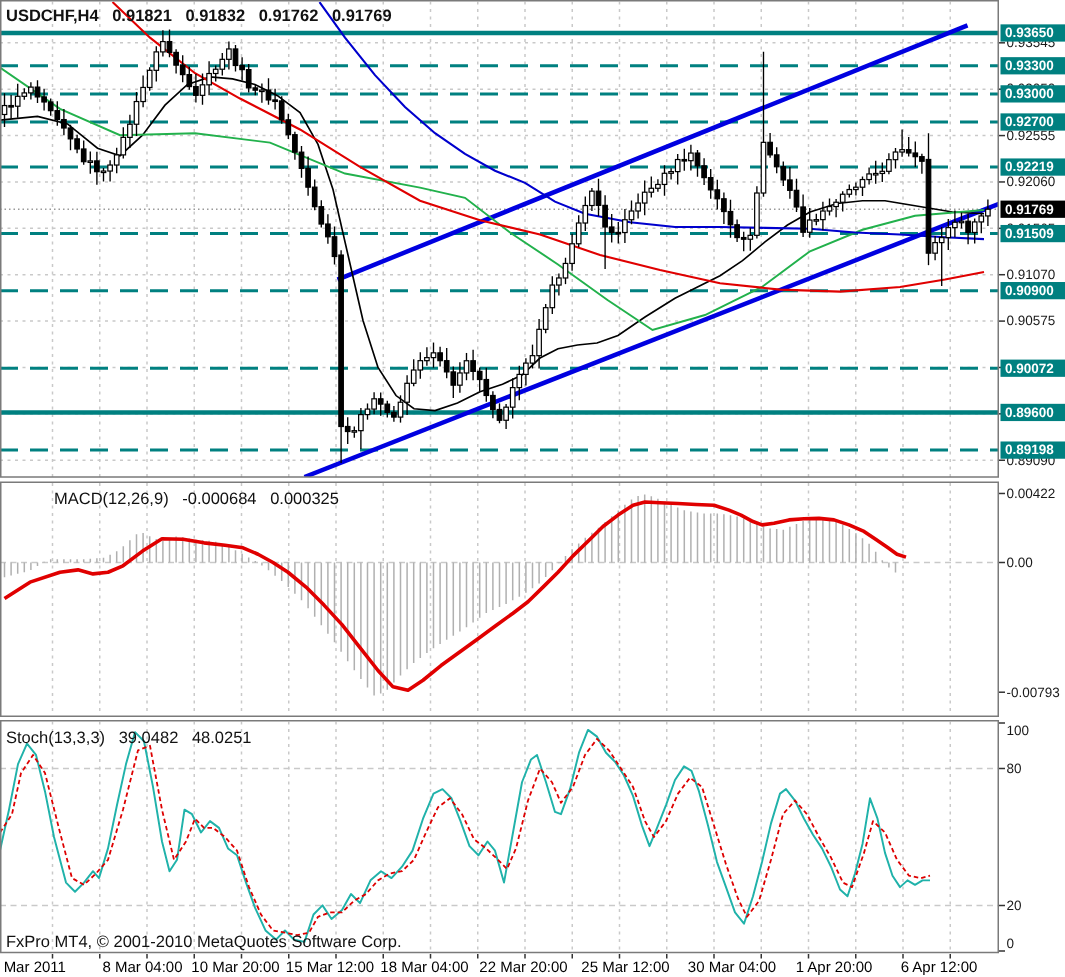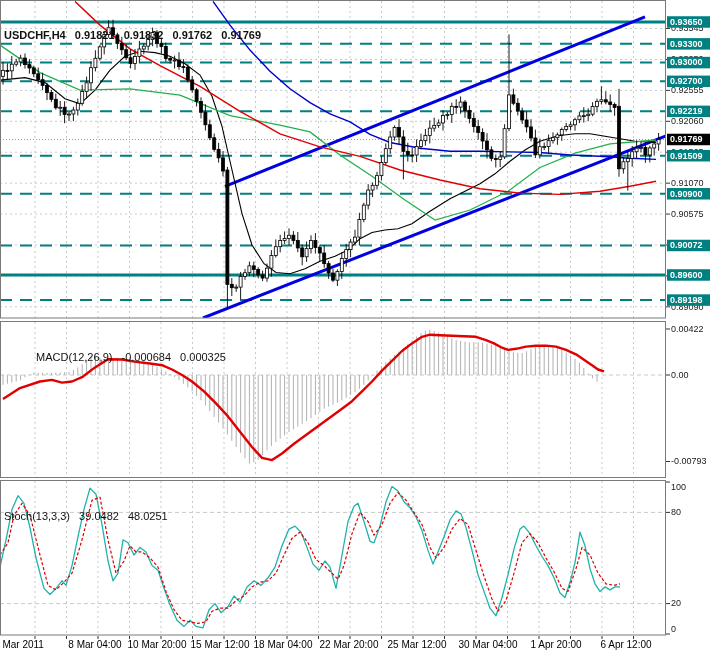--- a/index.html
+++ b/index.html
@@ -1,20 +1,20 @@
 <!DOCTYPE html>
 <html><head>
 <meta charset="utf-8">
 <style>
   html,body{margin:0;padding:0;background:#fff;}
   body{font-family:"Liberation Sans",sans-serif;}
   #terminal{position:relative;width:710px;height:651px;background:#fff;overflow:hidden;}
   #chart-svg{position:absolute;left:0;top:0;}
   svg text{font-family:"Liberation Sans",sans-serif;}
-  .overlay-label{position:absolute;font-size:11px;color:#111;white-space:nowrap;margin-top:24px;}
+  .overlay-label{position:absolute;font-size:11px;color:#111;white-space:nowrap;}
   .title{left:4px;top:5px;font-weight:bold;}
   .macd-label{left:4px;top:327px;padding-left:32px;}
   .stoch-label{left:4px;top:486px;}
   .copyright{left:4px;top:622px;}
   .overlay-label span{margin-right:6px;}
 </style>
 </head>
 <body>
 
 <div id="terminal">
@@ -669,13 +669,14 @@
     <span>-0.000684</span>
     <span>0.000325</span>
   </div>
 
   <div class="overlay-label stoch-label">
     <span>Stoch(13,3,3)</span>
     <span>39.0482</span>
     <span>48.0251</span>
   </div>
 
+  <div class="overlay-label copyright">FxPro MT4, © 2001-2010 MetaQuotes Software Corp.</div>
 </div>
 
 </body></html>

